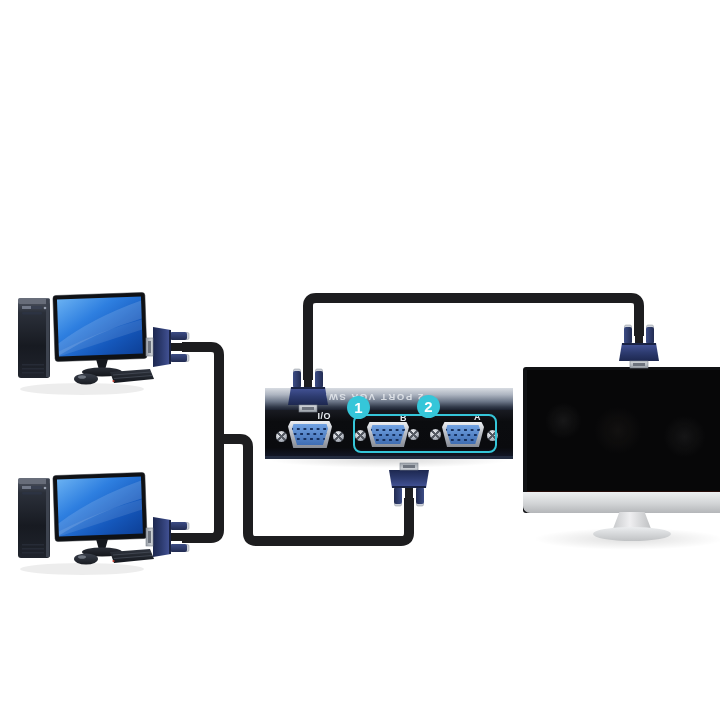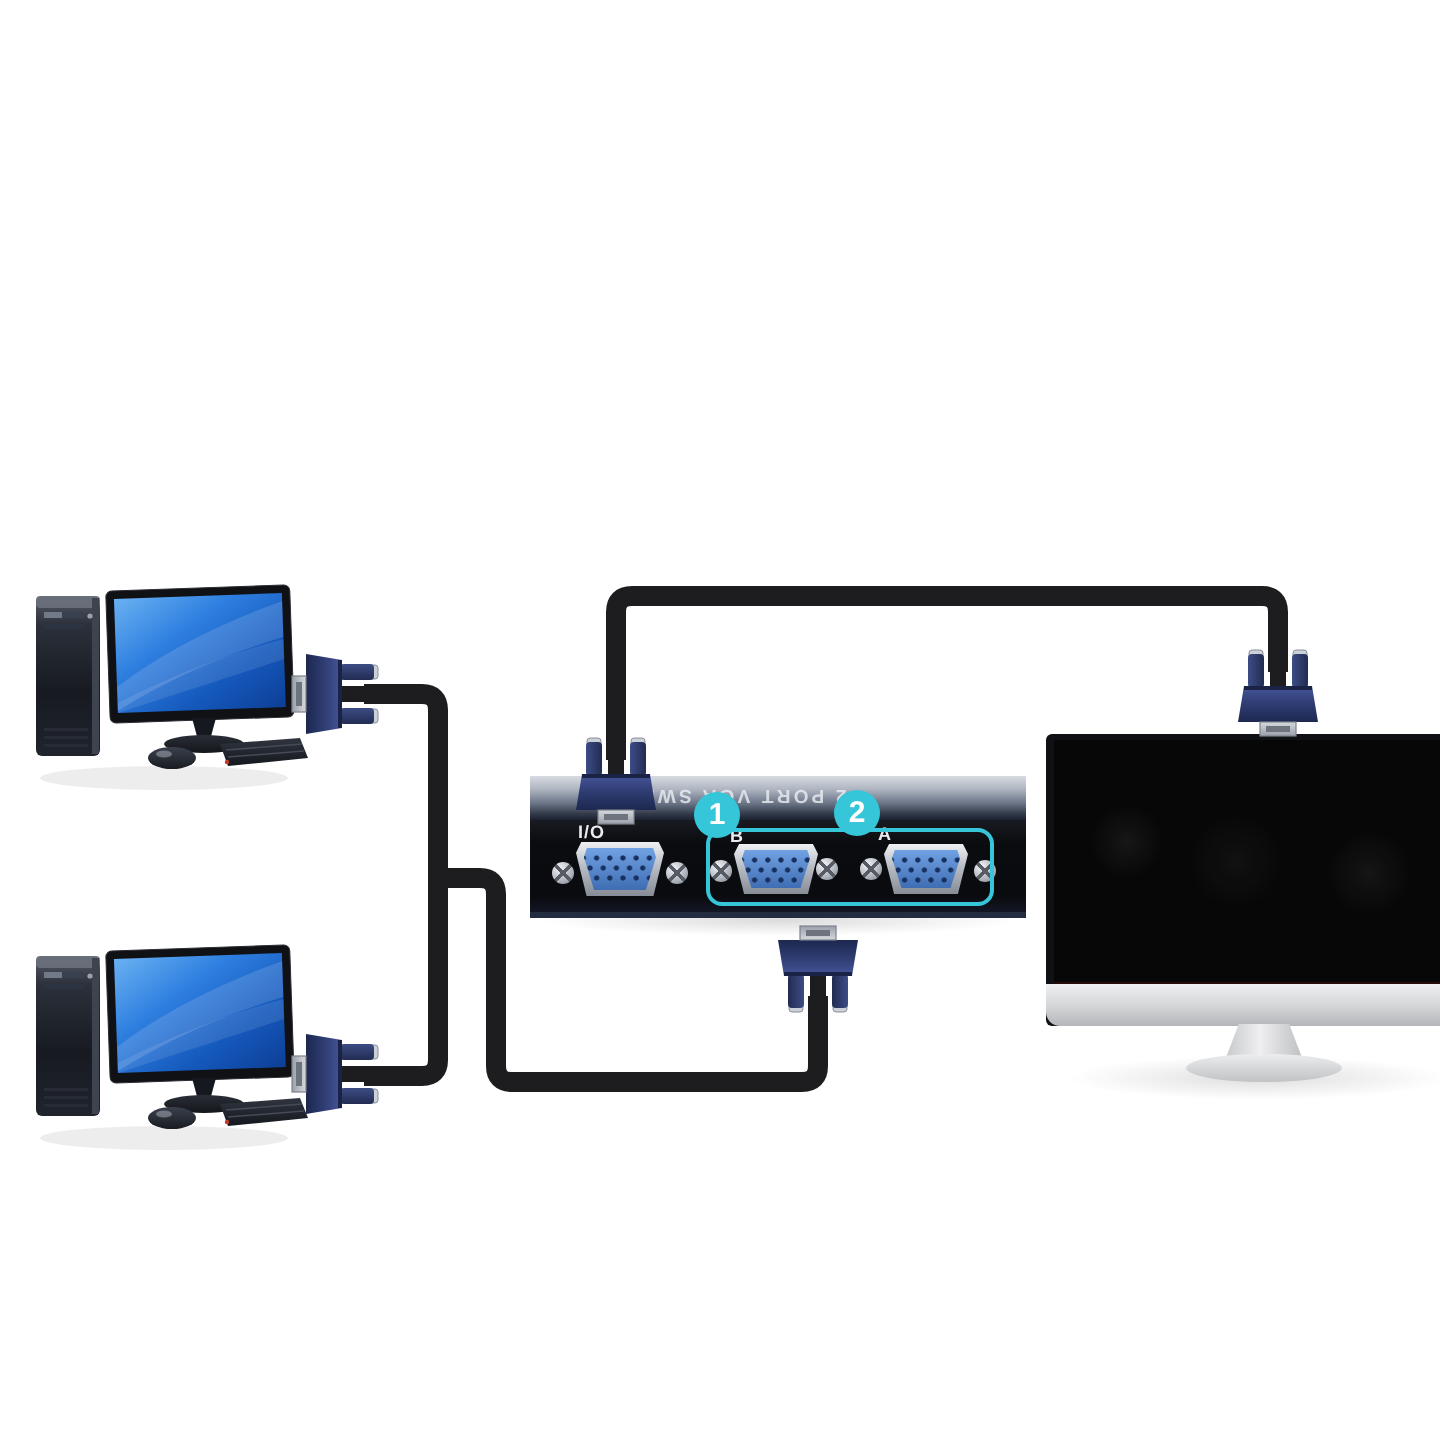--- a/index.html
+++ b/index.html
@@ -32,21 +32,21 @@
     clip-path:polygon(4% 0,96% 0,100% 22%,86% 100%,14% 100%,0 22%);
     background-image:
       radial-gradient(circle,#16305f 1.1px,rgba(0,0,0,0) 1.5px),
       radial-gradient(circle,#16305f 1.1px,rgba(0,0,0,0) 1.5px),
       radial-gradient(circle,#16305f 1.1px,rgba(0,0,0,0) 1.5px),
       linear-gradient(180deg,#71a2e2,#3f6db3);
     background-size:6.6px 4px,6.6px 4px,6.6px 4px,100% 100%;
     background-position:3px 3px,6.3px 8px,3px 13px,0 0;
     background-repeat:repeat-x,repeat-x,repeat-x,no-repeat;}
   .port-label{position:absolute;color:#e8ecf0;font-weight:bold;font-size:9px;
-    letter-spacing:.5px;text-align:left;}
+    letter-spacing:.5px;text-align:right;}
   .screw{position:absolute;width:11px;height:11px;border-radius:50%;
     background:
       linear-gradient(45deg,rgba(0,0,0,0) 44%,#565b64 44%,#565b64 56%,rgba(0,0,0,0) 56%),
       linear-gradient(-45deg,rgba(0,0,0,0) 44%,#565b64 44%,#565b64 56%,rgba(0,0,0,0) 56%),
       radial-gradient(circle at 35% 30%,#f2f3f5,#aeb3bc 60%,#767c87);}
   .cyan-rect{position:absolute;left:88px;top:26px;width:144px;height:39px;
     border:2px solid #35c6d9;border-radius:8px;box-sizing:border-box;}
   .badge{position:absolute;width:23px;height:23px;border-radius:50%;background:#35c6d9;
     color:#fff;font-weight:bold;font-size:15px;line-height:23px;text-align:center;}
   

